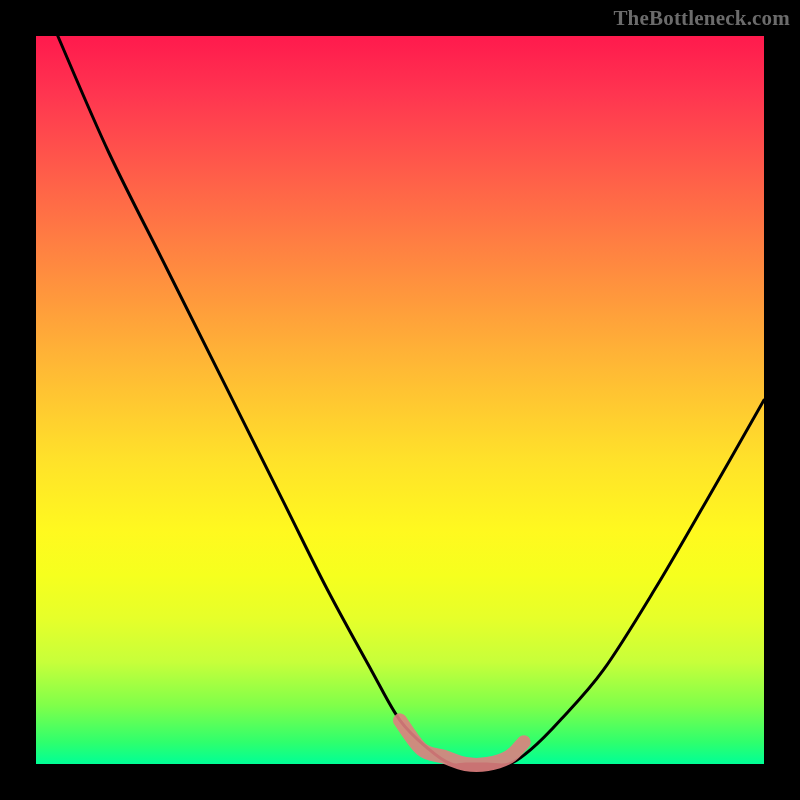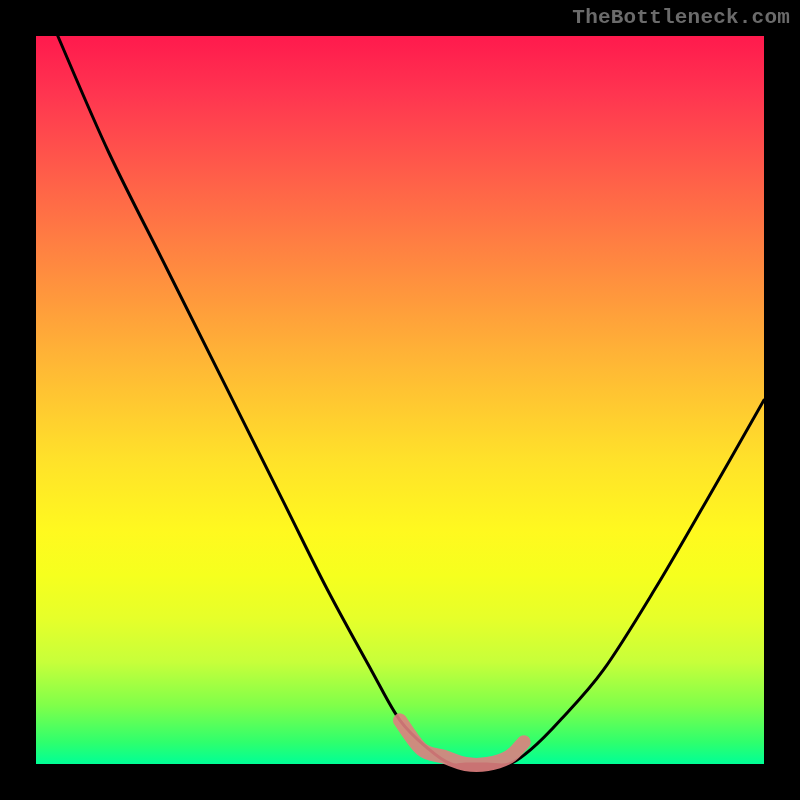--- a/index.html
+++ b/index.html
@@ -45,21 +45,21 @@
     left: 0;
     top: 0;
     width: 728px;
     height: 728px;
     overflow: visible;
   }
   .watermark {
     position: absolute;
     top: 6px;
     right: 10px;
-    font-family: Liberation Mono, monospace;
+    font-family: Liberation Serif, serif;
     font-size: 21px;
     color: #6b6b6b;
     font-weight: 600;
     letter-spacing: 0.2px;
   }
 </style>
 </head>
 <body>
 
 <div class="chart-container">

